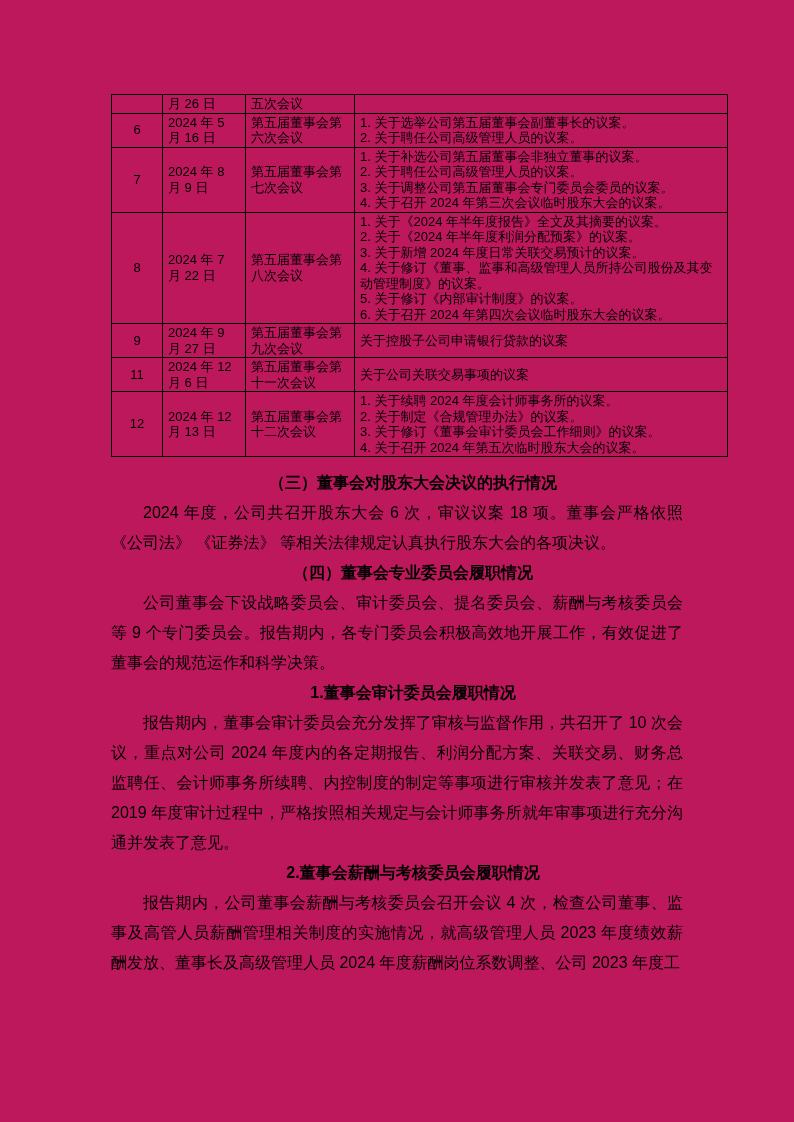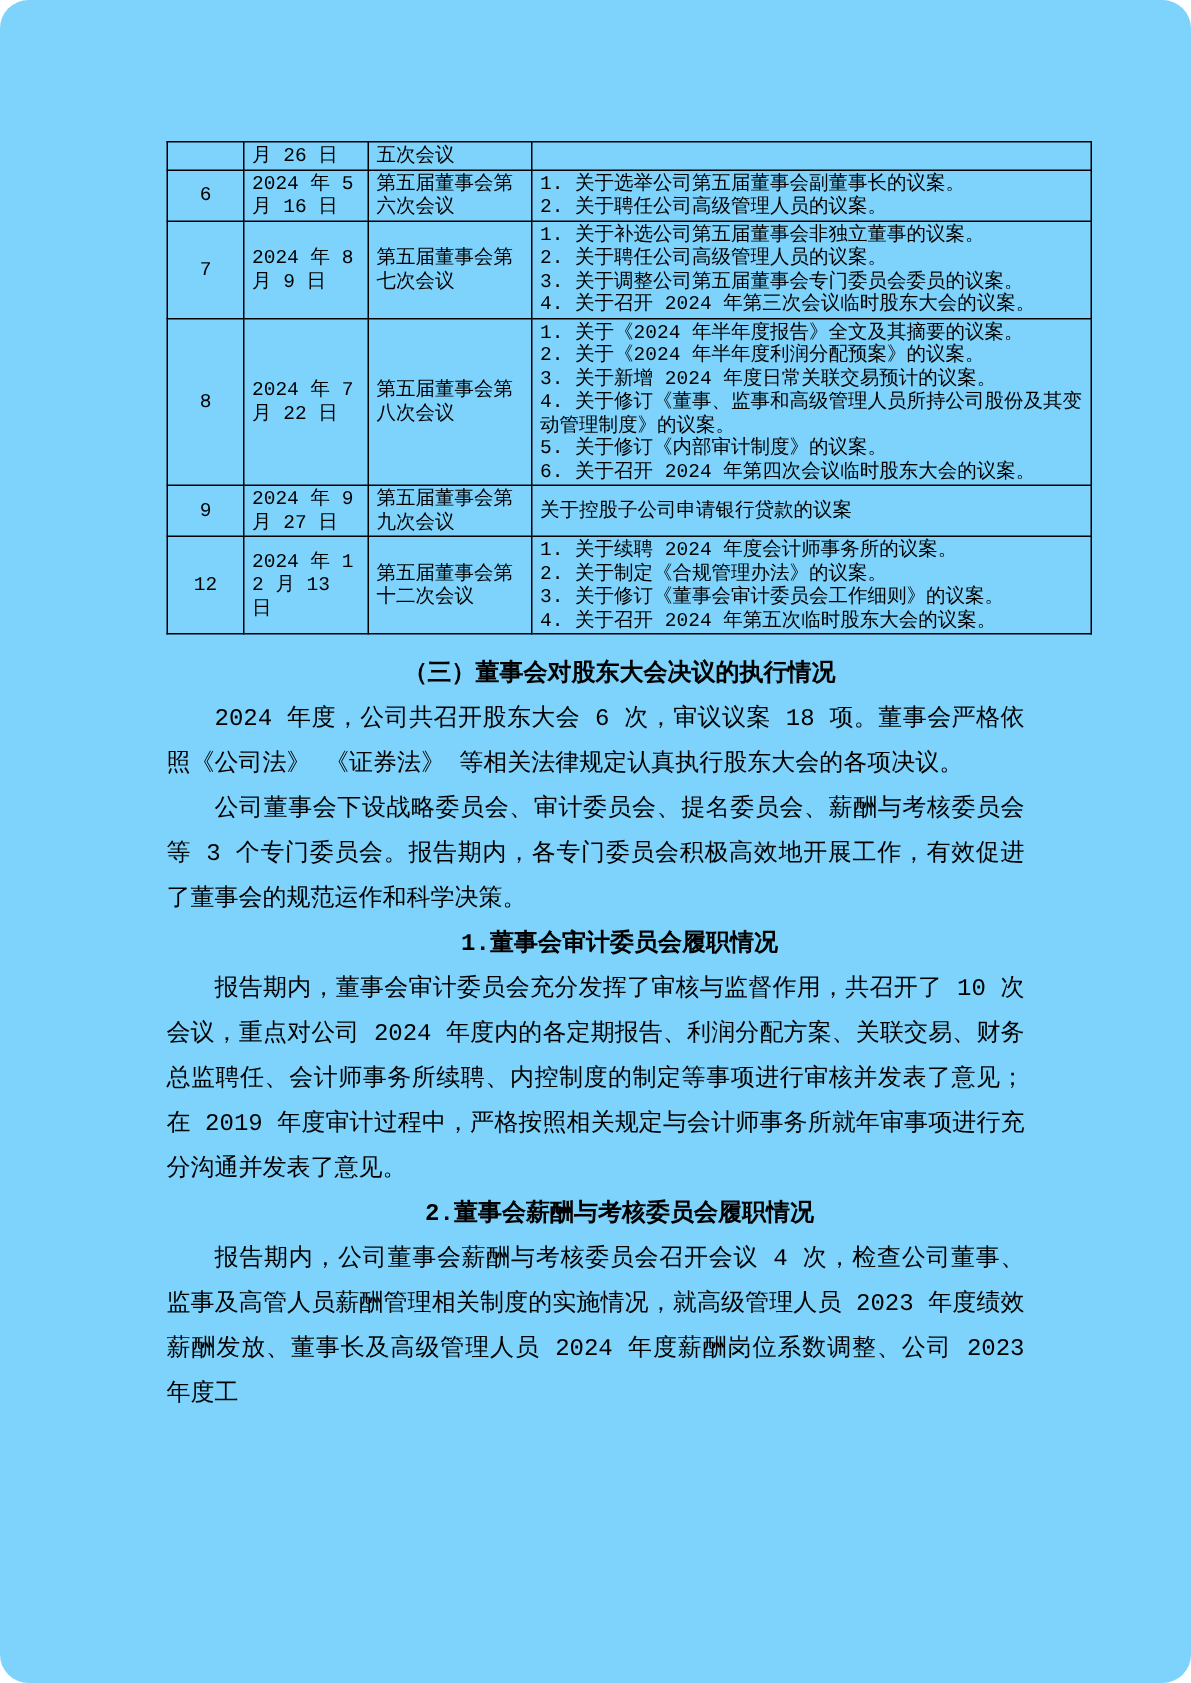--- a/index.html
+++ b/index.html
@@ -4,25 +4,24 @@
 <style>
   html, body {
     margin: 0;
     padding: 0;
     background: #ffffff;
   }
   .page {
     position: relative;
     width: 794px;
     height: 1122px;
-    background: #7dd3fc;
+    background: #be185d;
     color: #000000;
-    font-family: Liberation Mono, monospace;
+    font-family: Liberation Sans, sans-serif;
     overflow: hidden;
-    border-radius: 19px;
   }
   .content {
     position: absolute;
     left: 111px;
     top: 94px;
     width: 572px;
   }
   table.meetings {
     border-collapse: collapse;
     table-layout: fixed;
@@ -106,37 +105,46 @@
           </tr>
           <tr>
             <td class="col-num">9</td>
             <td class="col-date">2024 年 9 月 27 日</td>
             <td class="col-name">第五届董事会第九次会议</td>
             <td class="col-items">
               <div>关于控股子公司申请银行贷款的议案</div>
             </td>
           </tr>
           <tr>
+            <td class="col-num">11</td>
+            <td class="col-date">2024 年 12 月 6 日</td>
+            <td class="col-name">第五届董事会第十一次会议</td>
+            <td class="col-items">
+              <div>关于公司关联交易事项的议案</div>
+            </td>
+          </tr>
+          <tr>
             <td class="col-num">12</td>
             <td class="col-date">2024 年 12 月 13 日</td>
             <td class="col-name">第五届董事会第十二次会议</td>
             <td class="col-items">
               <div>1. 关于续聘 2024 年度会计师事务所的议案。</div>
               <div>2. 关于制定《合规管理办法》的议案。</div>
               <div>3. 关于修订《董事会审计委员会工作细则》的议案。</div>
               <div>4. 关于召开 2024 年第五次临时股东大会的议案。</div>
             </td>
           </tr>
         </tbody>
     </table>
 
     <div class="sections">
         <div class="heading">（三）董事会对股东大会决议的执行情况</div>
         <div class="para">2024 年度，公司共召开股东大会 6 次，审议议案 18 项。董事会严格依照《公司法》 《证券法》 等相关法律规定认真执行股东大会的各项决议。</div>
-        <div class="para">公司董事会下设战略委员会、审计委员会、提名委员会、薪酬与考核委员会等 3 个专门委员会。报告期内，各专门委员会积极高效地开展工作，有效促进了董事会的规范运作和科学决策。</div>
+        <div class="heading">（四）董事会专业委员会履职情况</div>
+        <div class="para">公司董事会下设战略委员会、审计委员会、提名委员会、薪酬与考核委员会等 9 个专门委员会。报告期内，各专门委员会积极高效地开展工作，有效促进了董事会的规范运作和科学决策。</div>
         <div class="subheading">1.董事会审计委员会履职情况</div>
         <div class="para">报告期内，董事会审计委员会充分发挥了审核与监督作用，共召开了 10 次会议，重点对公司 2024 年度内的各定期报告、利润分配方案、关联交易、财务总监聘任、会计师事务所续聘、内控制度的制定等事项进行审核并发表了意见；在 2019 年度审计过程中，严格按照相关规定与会计师事务所就年审事项进行充分沟通并发表了意见。</div>
         <div class="subheading">2.董事会薪酬与考核委员会履职情况</div>
         <div class="para">报告期内，公司董事会薪酬与考核委员会召开会议 4 次，检查公司董事、监事及高管人员薪酬管理相关制度的实施情况，就高级管理人员 2023 年度绩效薪酬发放、董事长及高级管理人员 2024 年度薪酬岗位系数调整、公司 2023 年度工</div>
       </div>
 
   </div>
 </div>
 
 </body></html>

